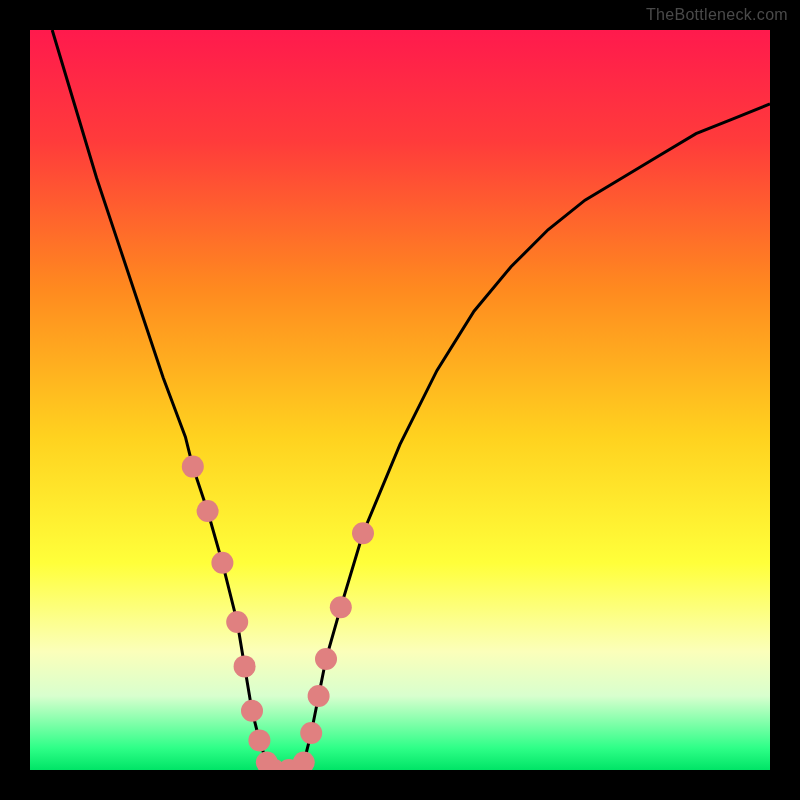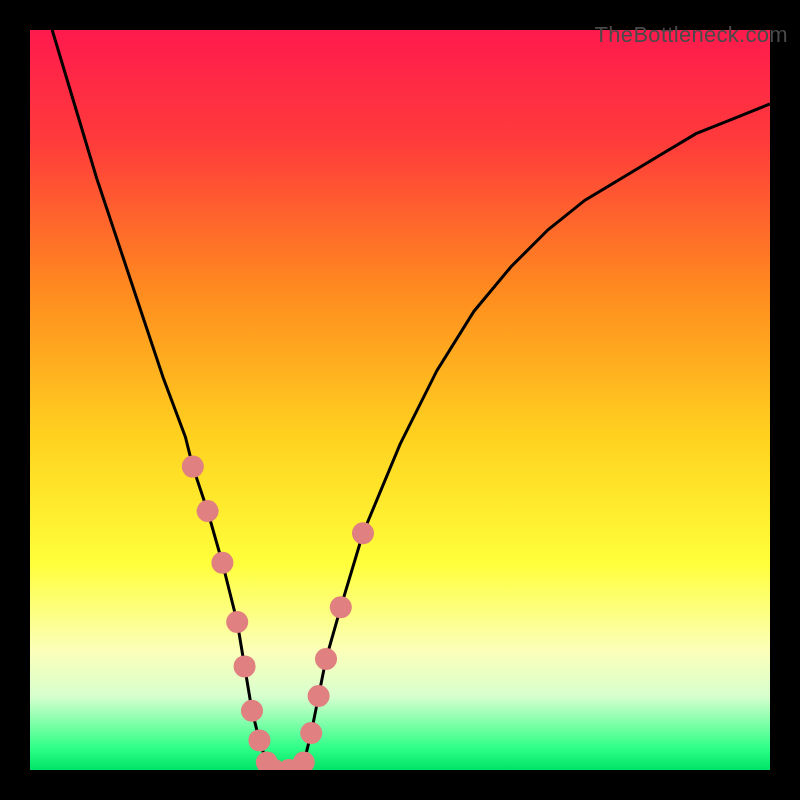--- a/index.html
+++ b/index.html
@@ -14,26 +14,25 @@
   .frame {
     position: relative;
     width: 800px;
     height: 800px;
     background: #000;
   }
   .watermark {
     position: absolute;
     top: 6px;
     right: 12px;
-    font-size: 22px;
+    font-size: 16px;
     color: #4a4a4a;
     font-weight: 500;
     letter-spacing: 0.3px;
     z-index: 40;
-    margin-top: 16px;
   }
   .plot-outer {
     position: absolute;
     left: 30px;
     top: 30px;
     width: 740px;
     height: 740px;
     background: #000;
   }
   svg.chart {

